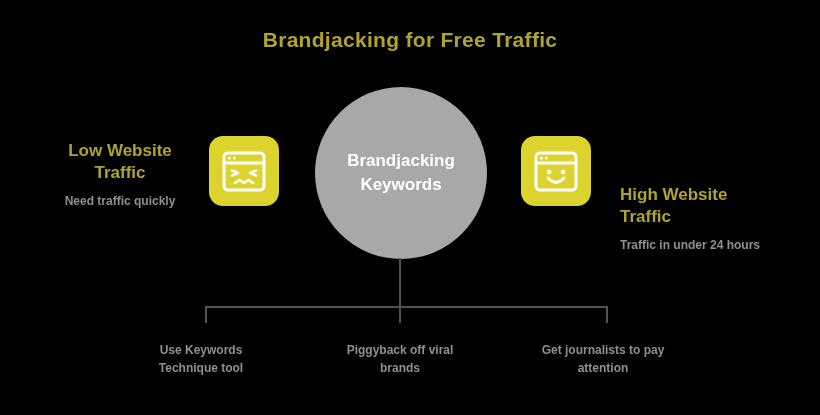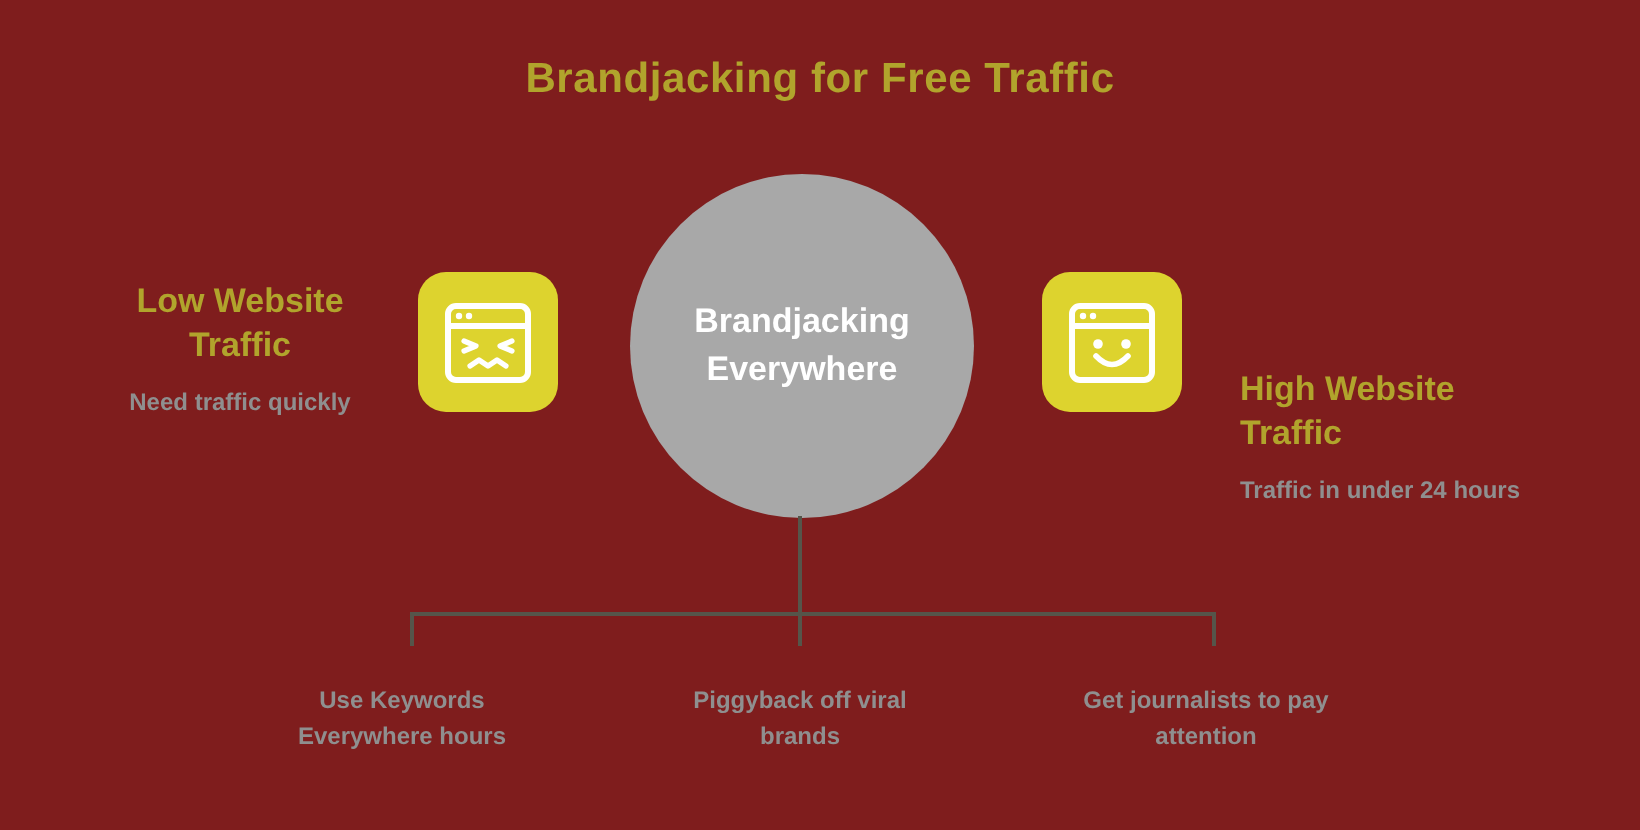--- a/index.html
+++ b/index.html
@@ -1,18 +1,18 @@
 <!DOCTYPE html>
 <html><head>
 <meta charset="utf-8">
 <style>
   * { margin:0; padding:0; box-sizing:border-box; }
   html,body { background:#ffffff; }
   body { font-family:"Liberation Sans", sans-serif; }
-  .canvas { position:relative; width:820px; height:415px; background:#7f1d1d; overflow:hidden; }
+  .canvas { position:relative; width:820px; height:415px; background:#000000; overflow:hidden; }
 
   .title {
     position:absolute; top:28px; left:0; width:100%;
     text-align:center; font-size:21px; font-weight:bold;
     color:#b1a42c; letter-spacing:.3px;
   }
 
   .circle {
     position:absolute; left:315px; top:87px; width:172px; height:172px;
     border-radius:50%; background:#a8a8a8;
@@ -71,21 +71,21 @@
       <line x1="15" y1="27" x2="55" y2="27" stroke="#ffffff" stroke-width="3"></line>
       <circle cx="20.5" cy="22" r="1.6" fill="#ffffff"></circle>
       <circle cx="25.5" cy="22" r="1.6" fill="#ffffff"></circle>
       <path d="M23 34.5 l6 2.5 -6 2.5" fill="none" stroke="#ffffff" stroke-width="2.6" stroke-linecap="round" stroke-linejoin="round"></path>
       <path d="M47 34.5 l-6 2.5 6 2.5" fill="none" stroke="#ffffff" stroke-width="2.6" stroke-linecap="round" stroke-linejoin="round"></path>
       <path d="M26 47 l4.5 -3 4.5 3 4.5 -3 4.5 3" fill="none" stroke="#ffffff" stroke-width="2.6" stroke-linecap="round" stroke-linejoin="round"></path>
     </svg>
   </div>
 
   <div class="circle">
-    <div class="circle-label">Brandjacking Everywhere</div>
+    <div class="circle-label">Brandjacking Keywords</div>
   </div>
 
   <div class="icon-tile right">
     <svg viewBox="0 0 70 70" aria-hidden="true">
       <rect x="15" y="17" width="40" height="37" rx="4" fill="none" stroke="#ffffff" stroke-width="3"></rect>
       <line x1="15" y1="27" x2="55" y2="27" stroke="#ffffff" stroke-width="3"></line>
       <circle cx="20.5" cy="22" r="1.6" fill="#ffffff"></circle>
       <circle cx="25.5" cy="22" r="1.6" fill="#ffffff"></circle>
       <circle cx="28" cy="36" r="2.4" fill="#ffffff"></circle>
       <circle cx="42" cy="36" r="2.4" fill="#ffffff"></circle>
@@ -97,17 +97,17 @@
     <div class="heading">High Website Traffic</div>
     <div class="subtext">Traffic in under 24 hours</div>
   </div>
 
   <div class="line v-center"></div>
   <div class="line h-main"></div>
   <div class="line stub-l"></div>
   <div class="line stub-m"></div>
   <div class="line stub-r"></div>
 
-  <div class="branch-label b1">Use Keywords Everywhere hours</div>
+  <div class="branch-label b1">Use Keywords Technique tool</div>
   <div class="branch-label b2">Piggyback off viral brands</div>
   <div class="branch-label b3">Get journalists to pay attention</div>
 
 </div>
 
 </body></html>

